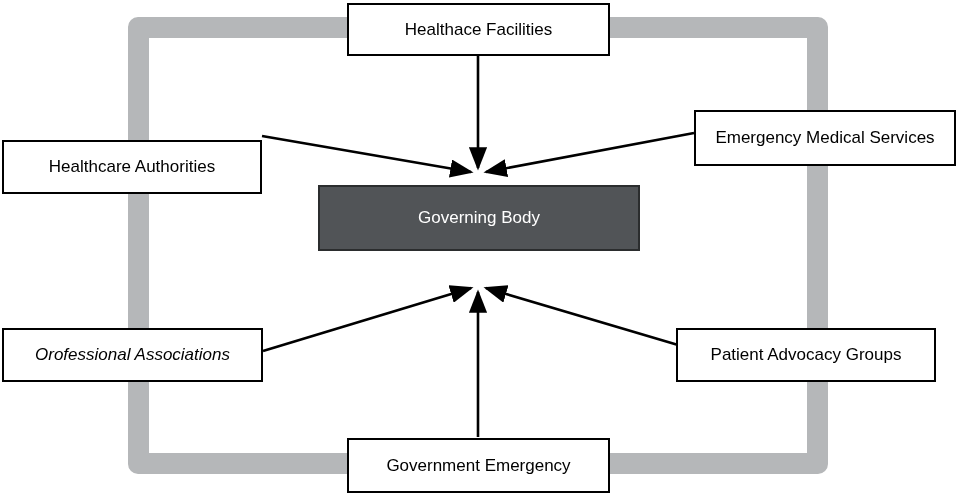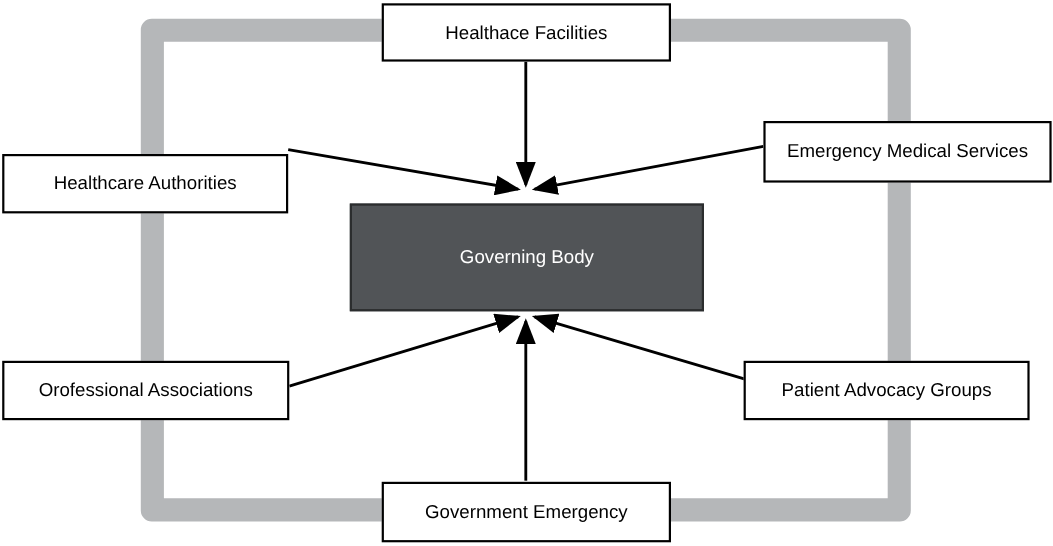--- a/index.html
+++ b/index.html
@@ -49,24 +49,24 @@
     padding:2px 8px;
   }
   .node.center{
     background:var(--center-fill);
     border:2px solid var(--center-border);
     color:var(--center-text);
   }
   .node.facilities   {left:347px;top:3px;  width:263px;height:53px;}
   .node.authorities  {left:2px;  top:112px;width:260px;height:54px;margin-top:28px;}
   .node.emergency    {left:694px;top:110px;width:262px;height:56px;}
-  .node.professional {left:2px;  top:328px;width:261px;height:54px;}
+  .node.professional {left:2px;  top:328px;width:261px;height:54px;font-style:italic;}
   .node.patient      {left:676px;top:328px;width:260px;height:54px;}
   .node.government   {left:347px;top:438px;width:263px;height:55px;}
-  .node.center       {left:318px;top:185px;width:322px;height:98px;}
+  .node.center       {left:318px;top:185px;width:322px;height:66px;}
 </style>
 </head>
 <body>
 
 <div class="canvas">
 
   <div class="frame"></div>
 
   <svg class="arrows" viewBox="0 0 957 496" xmlns="http://www.w3.org/2000/svg">
     <defs>

